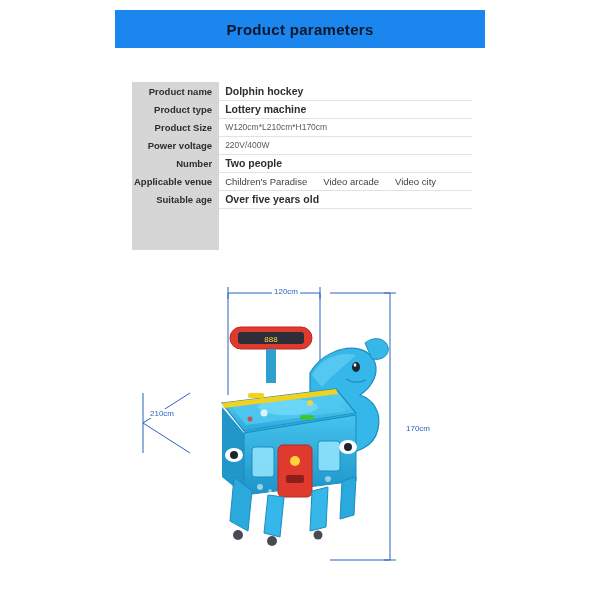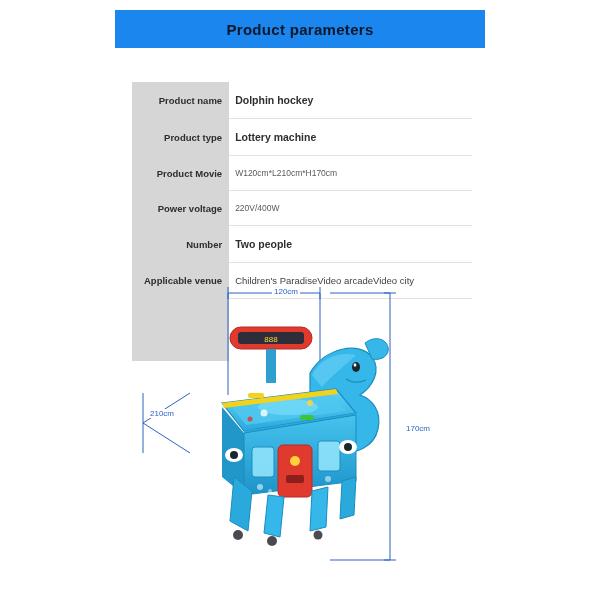--- a/index.html
+++ b/index.html
@@ -41,21 +41,21 @@
     top: 82px;
     width: 340px;
     border-collapse: collapse;
     font-size: 9.5px;
     color: #3b3b3b;
   }
   .spec-table tr {
     height: 18px;
   }
   .spec-table td {
-    padding: 12px;
+    padding: 2px;
     vertical-align: middle;
   }
   .lbl {
     width: 78px;
     background: #d6d6d6;
     color: #2d2d2d;
     text-align: right;
     padding-right: 7px !important;
     font-size: 9.5px;
     font-weight: bold;
@@ -75,20 +75,21 @@
     font-size: 8.5px;
     color: #5a5a5a;
   }
   .venue-cell {
     padding-left: 6px !important;
     border-bottom: 1px solid #e2e2e2;
   }
   .venue-row {
     display: flex;
     align-items: center;
+    gap: 16px;
   }
   .venue-item {
     font-size: 9.5px;
     color: #3f3f3f;
   }
   .filler {
     background: #d6d6d6;
     height: 38px;
   }
 
@@ -131,40 +132,44 @@
   <tbody>
     <tr>
       <td class="lbl">Product name</td>
       <td class="val big">Dolphin hockey</td>
     </tr>
     <tr>
       <td class="lbl">Product type</td>
       <td class="val big">Lottery machine</td>
     </tr>
     <tr>
-      <td class="lbl">Product Movie</td>
+      <td class="lbl">Product Size</td>
       <td class="val small">W120cm*L210cm*H170cm</td>
     </tr>
     <tr>
       <td class="lbl">Power voltage</td>
       <td class="val small">220V/400W</td>
     </tr>
     <tr>
       <td class="lbl">Number</td>
       <td class="val big">Two people</td>
     </tr>
     <tr>
       <td class="lbl">Applicable venue</td>
       <td class="venue-cell">
         <div class="venue-row">
           <span class="venue-item">Children's Paradise</span>
           <span class="venue-item">Video arcade</span>
           <span class="venue-item">Video city</span>
         </div>
       </td>
+    </tr>
+    <tr>
+      <td class="lbl">Suitable age</td>
+      <td class="val big">Over five years old</td>
     </tr>
     <tr>
       <td class="lbl filler"></td>
       <td></td>
     </tr>
   </tbody>
 </table>
 
 <div class="product-area">
 

